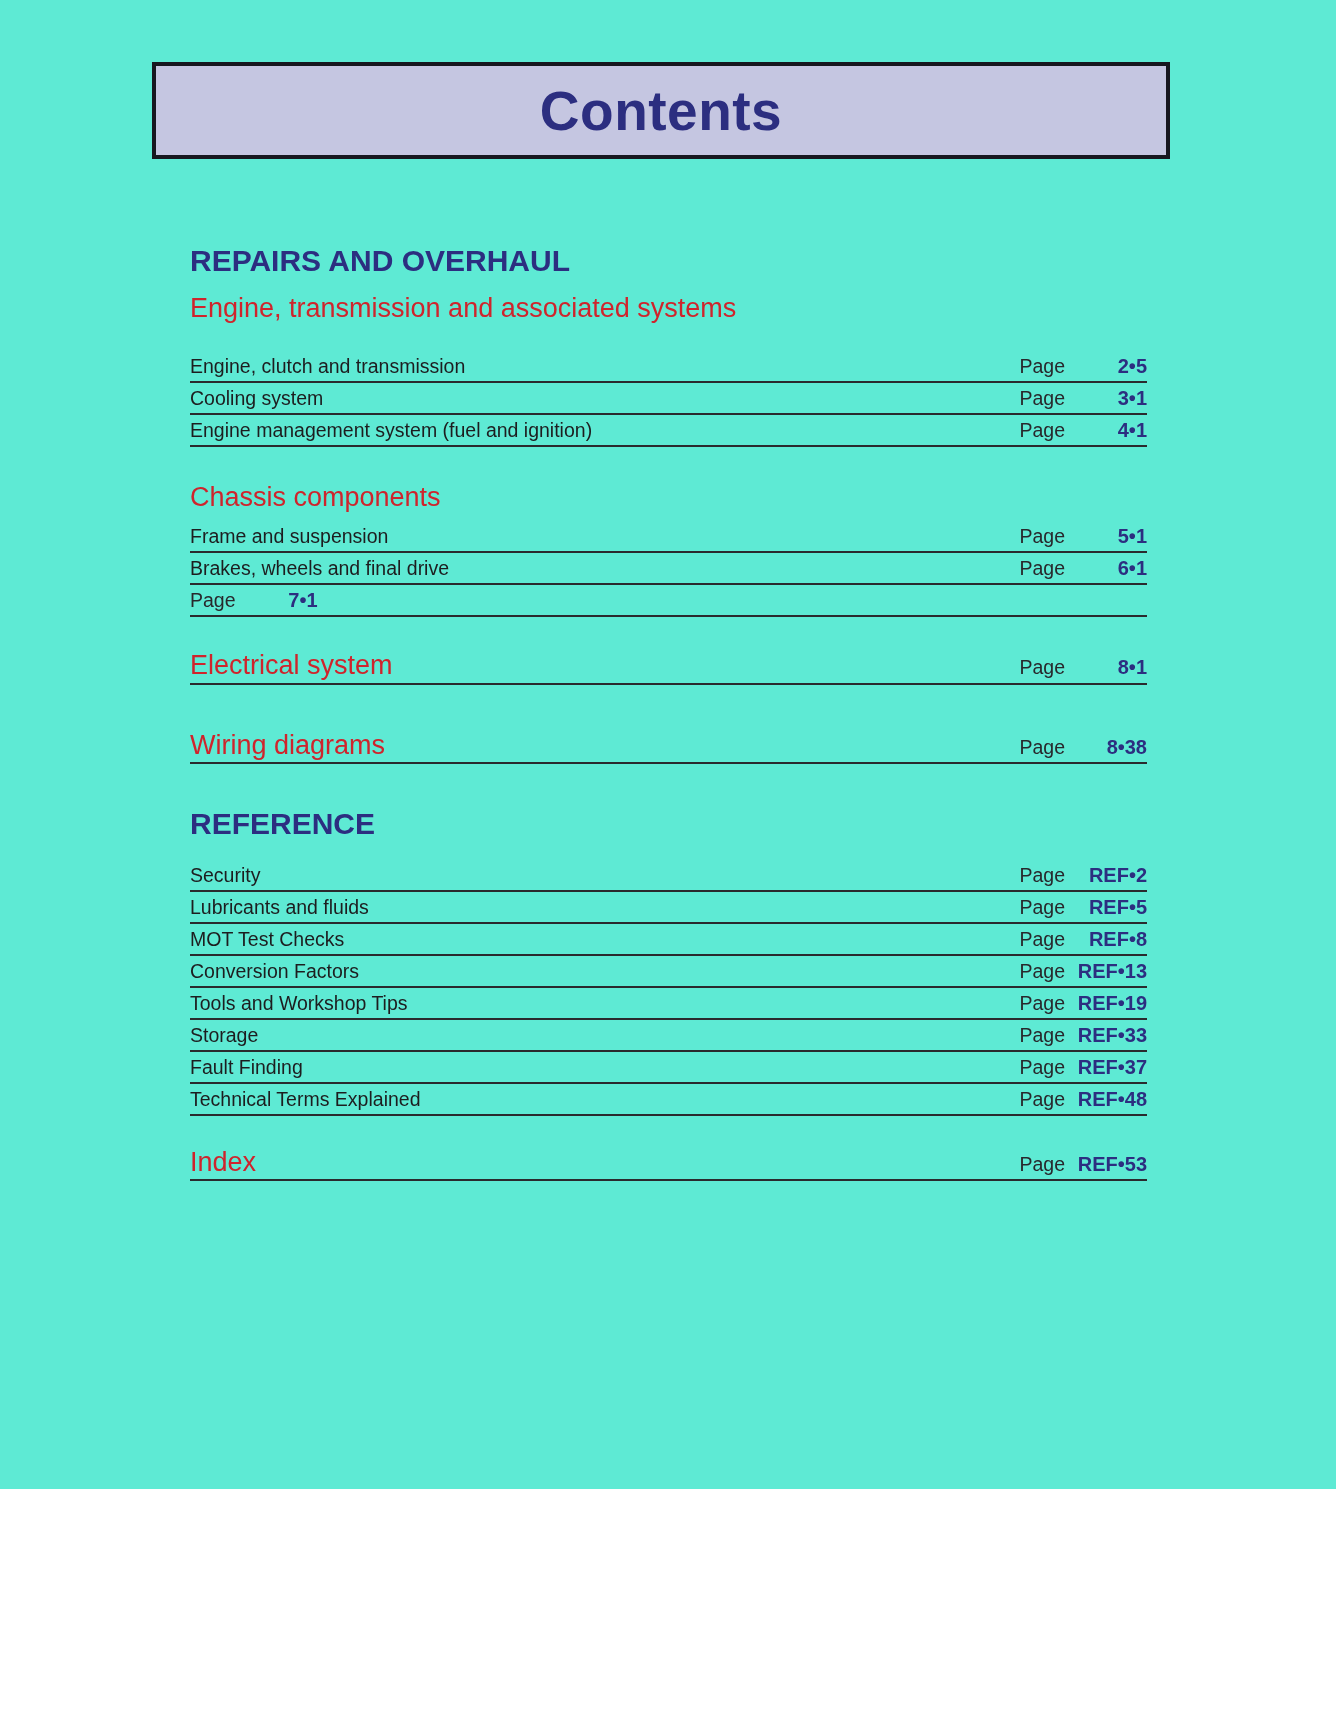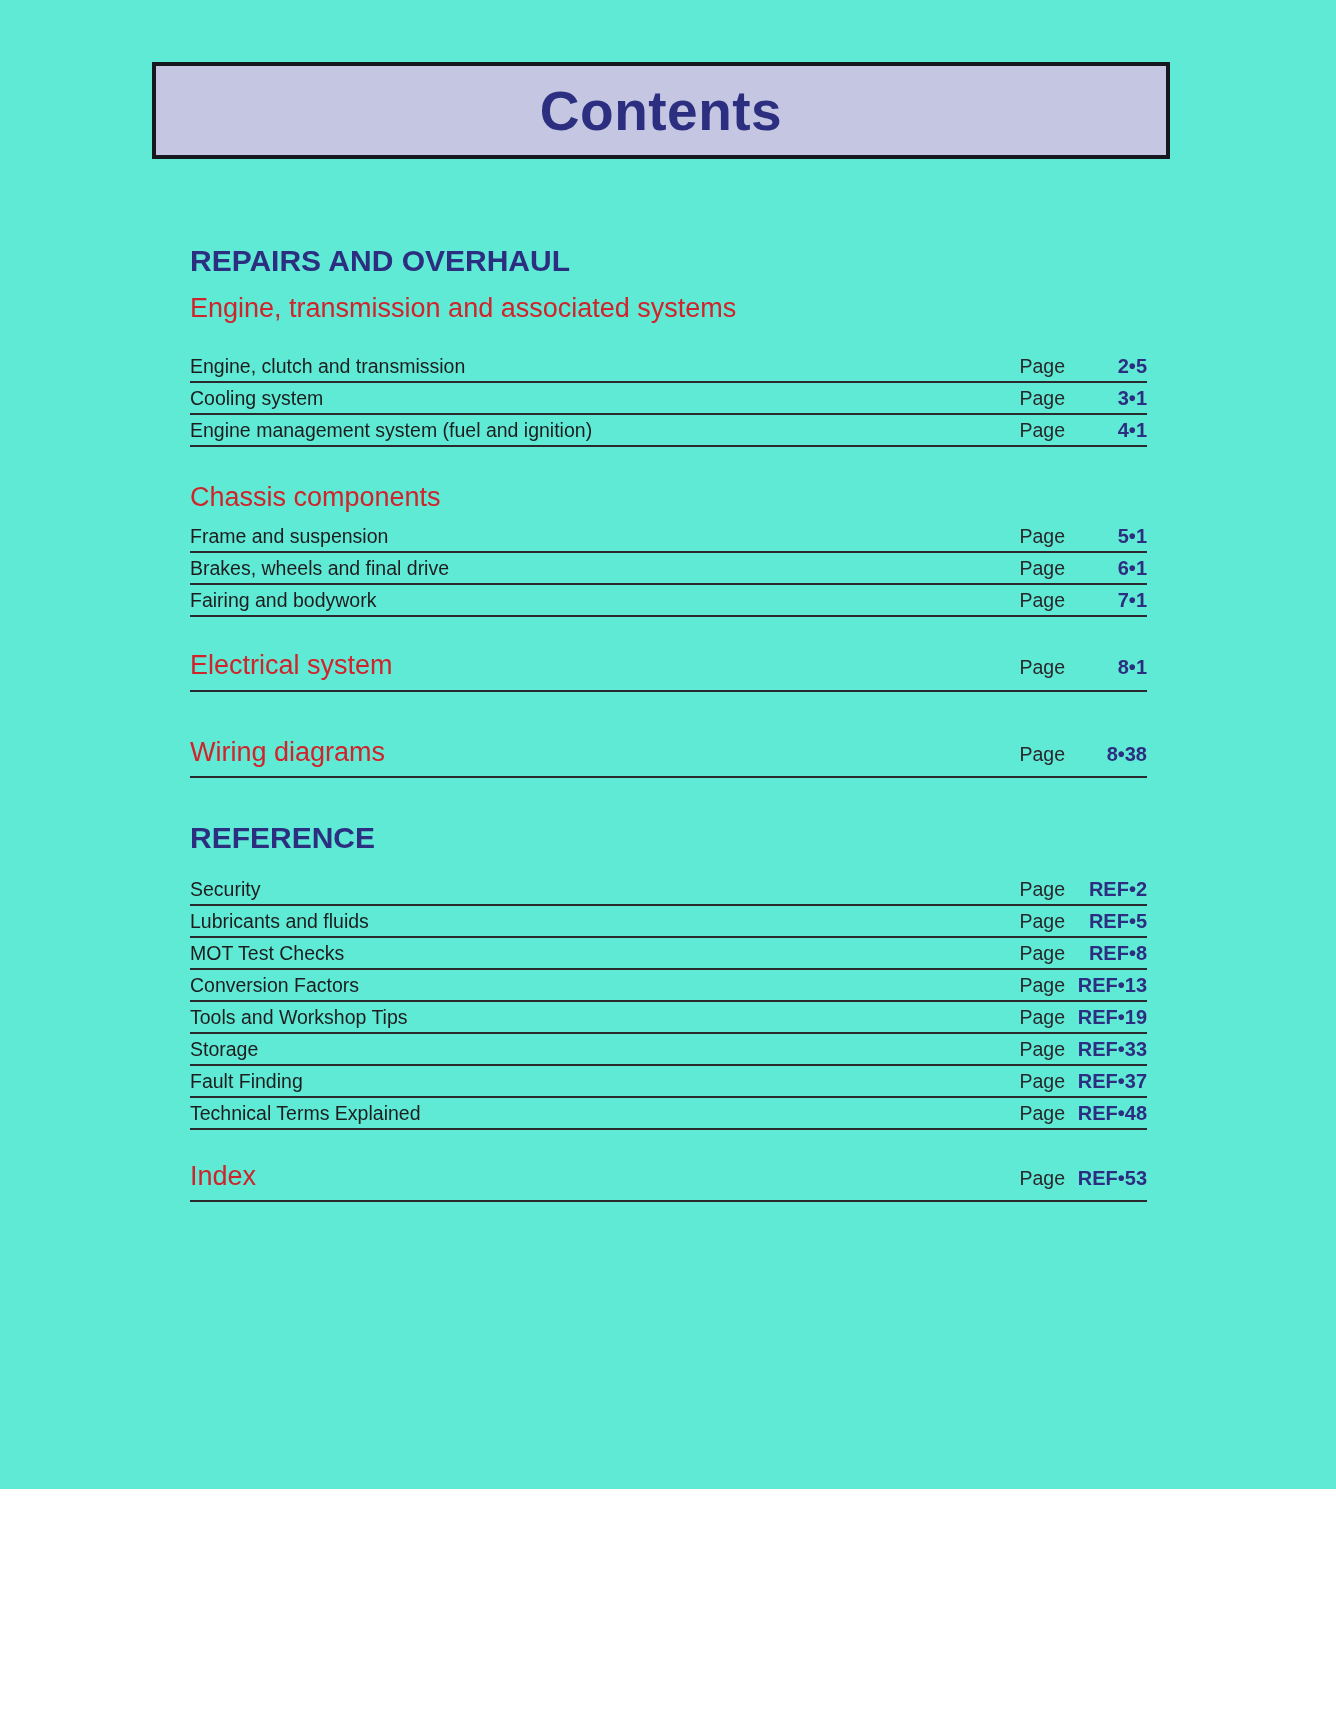--- a/index.html
+++ b/index.html
@@ -71,21 +71,21 @@
     margin-left: 12px;
     text-align: right;
     white-space: nowrap;
   }
 
   
   .heading-row {
     display: flex;
     align-items: baseline;
     border-bottom: 2px solid #2a2a2e;
-    padding-bottom: 9px;
+    padding-bottom: 2px;
   }
   .heading-row .hr-title {
     flex: 1;
     font-size: 27px;
     line-height: 1.1;
     font-weight: 400;
     color: #cf242c;
   }
   .heading-row .page-word { font-size: 19.5px; }
   .heading-row.electrical { margin-top: 34px; }
@@ -130,21 +130,20 @@
         <span class="toc-label">Frame and suspension</span>
         <span class="page-word">Page</span>
         <span class="page-num">5•1</span>
       </div>
       <div class="toc-row">
         <span class="toc-label">Brakes, wheels and final drive</span>
         <span class="page-word">Page</span>
         <span class="page-num">6•1</span>
       </div>
       <div class="toc-row">
-        <span class="toc-label">Fairing and bodywork</span>
         <span class="page-word">Page</span>
         <span class="page-num">7•1</span>
       </div>
     </div>
 
     <div class="heading-row electrical">
       <span class="hr-title">Electrical system</span>
       <span class="page-word">Page</span>
       <span class="page-num">8•1</span>
     </div>

